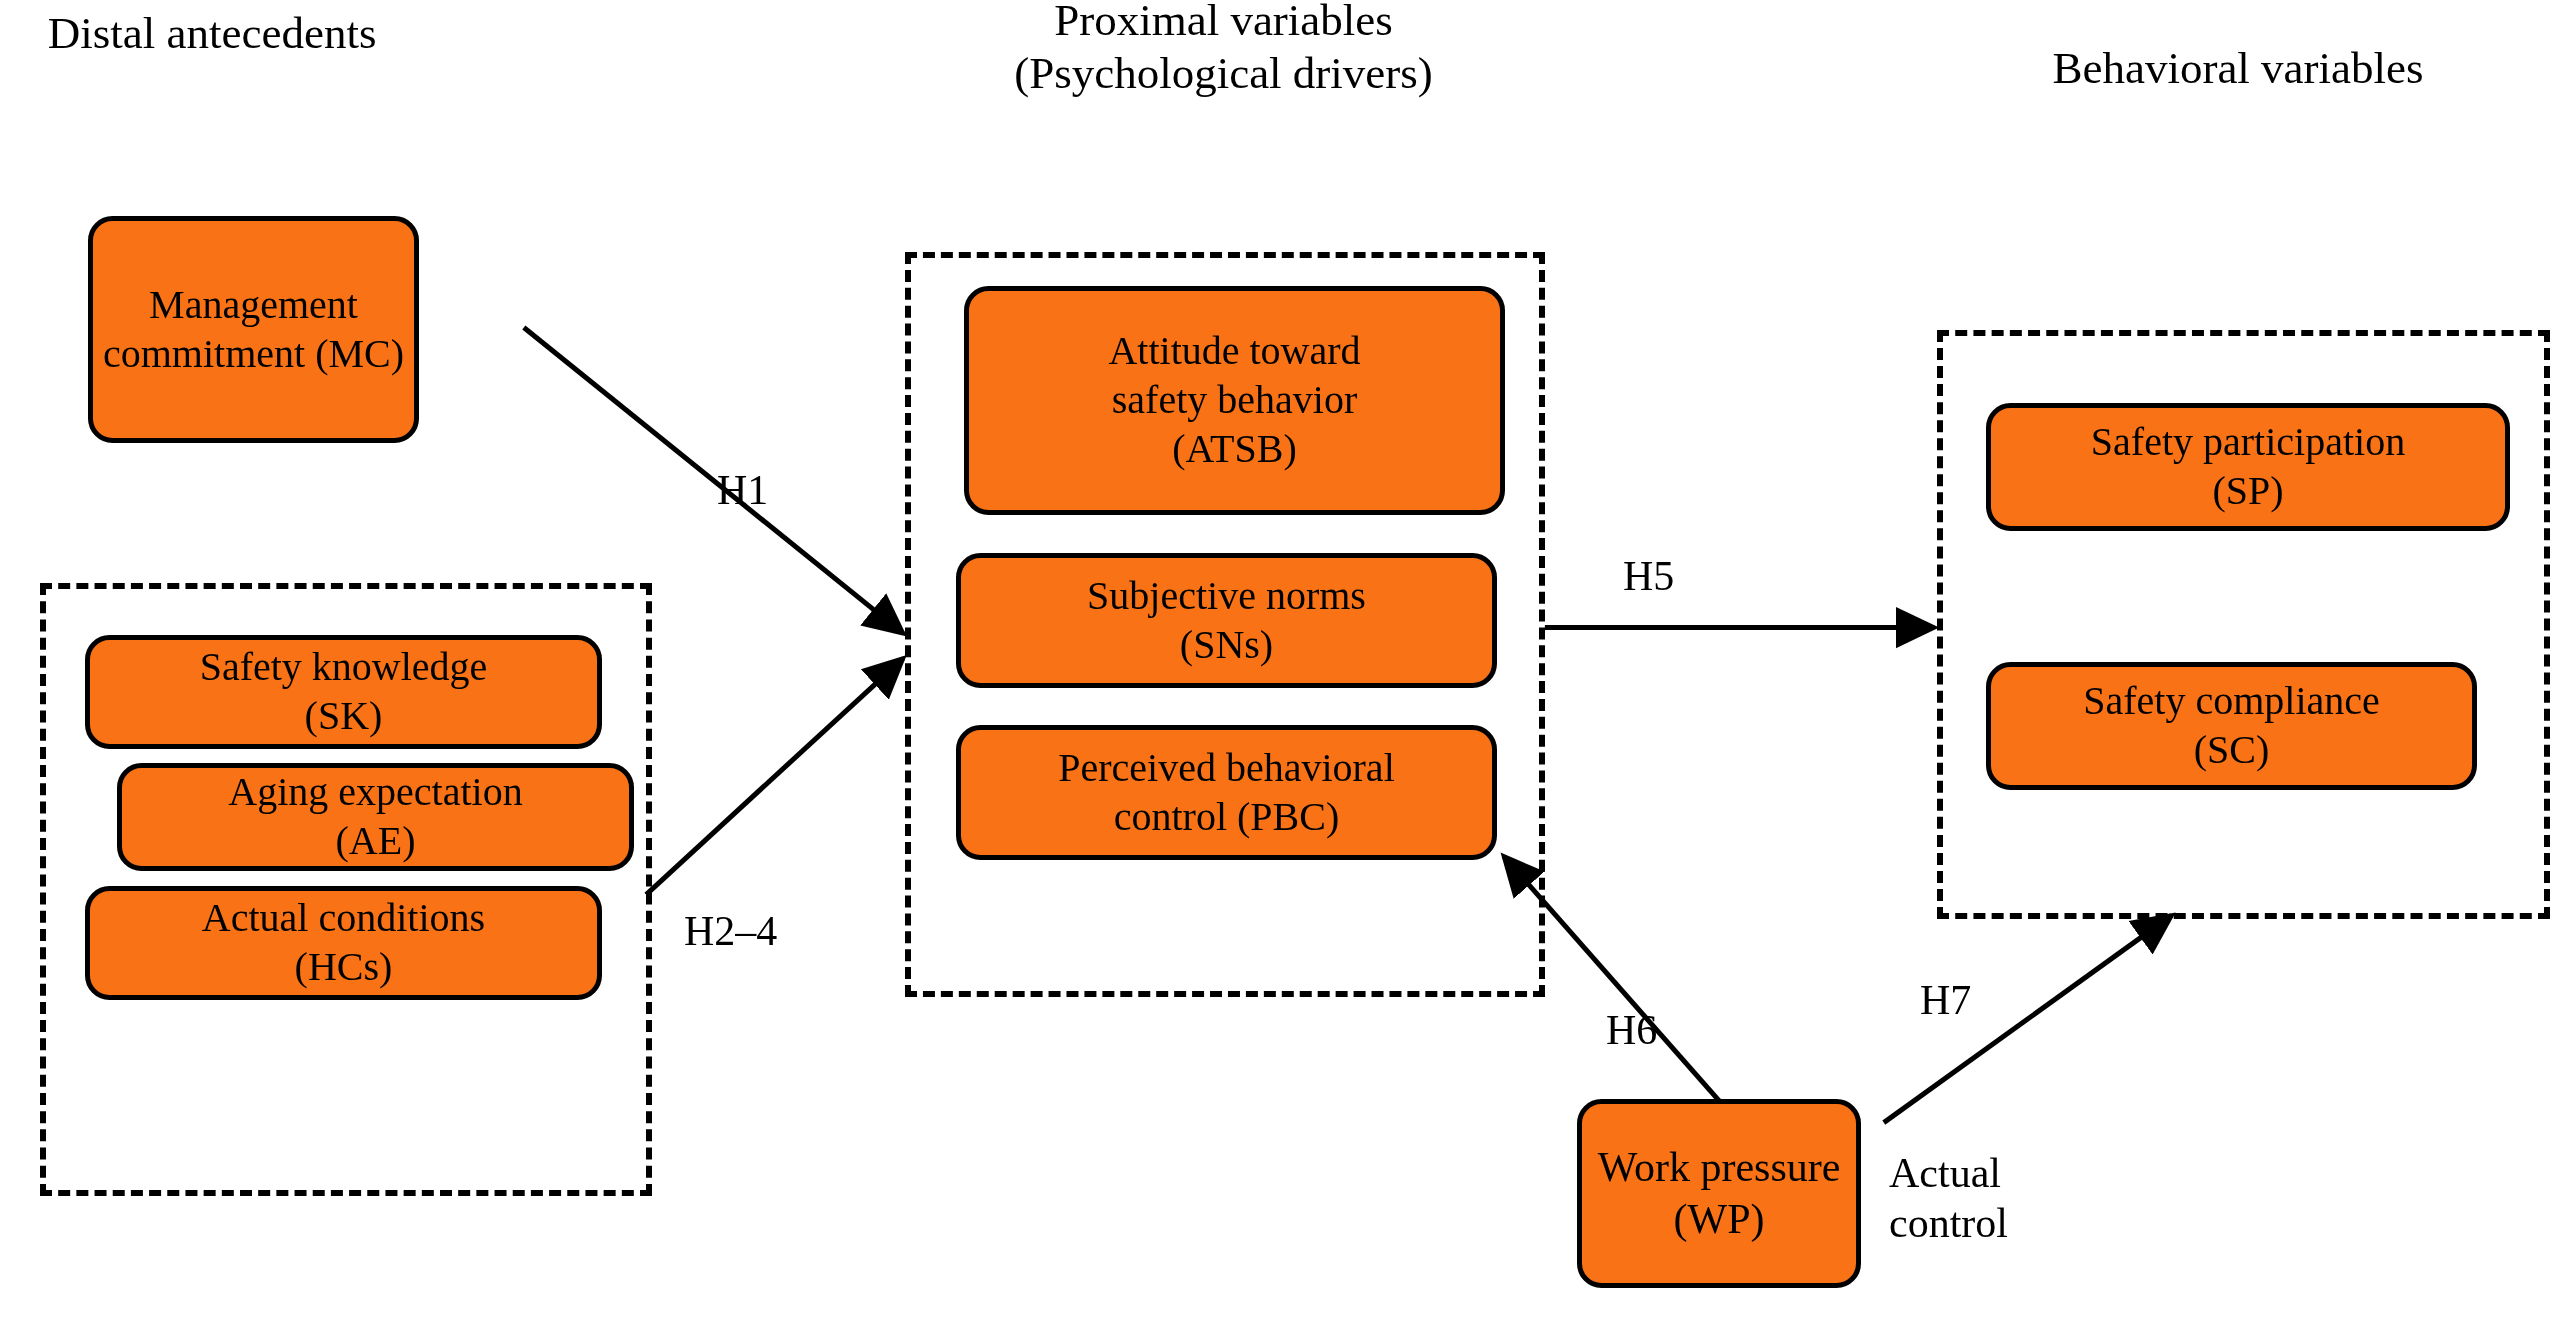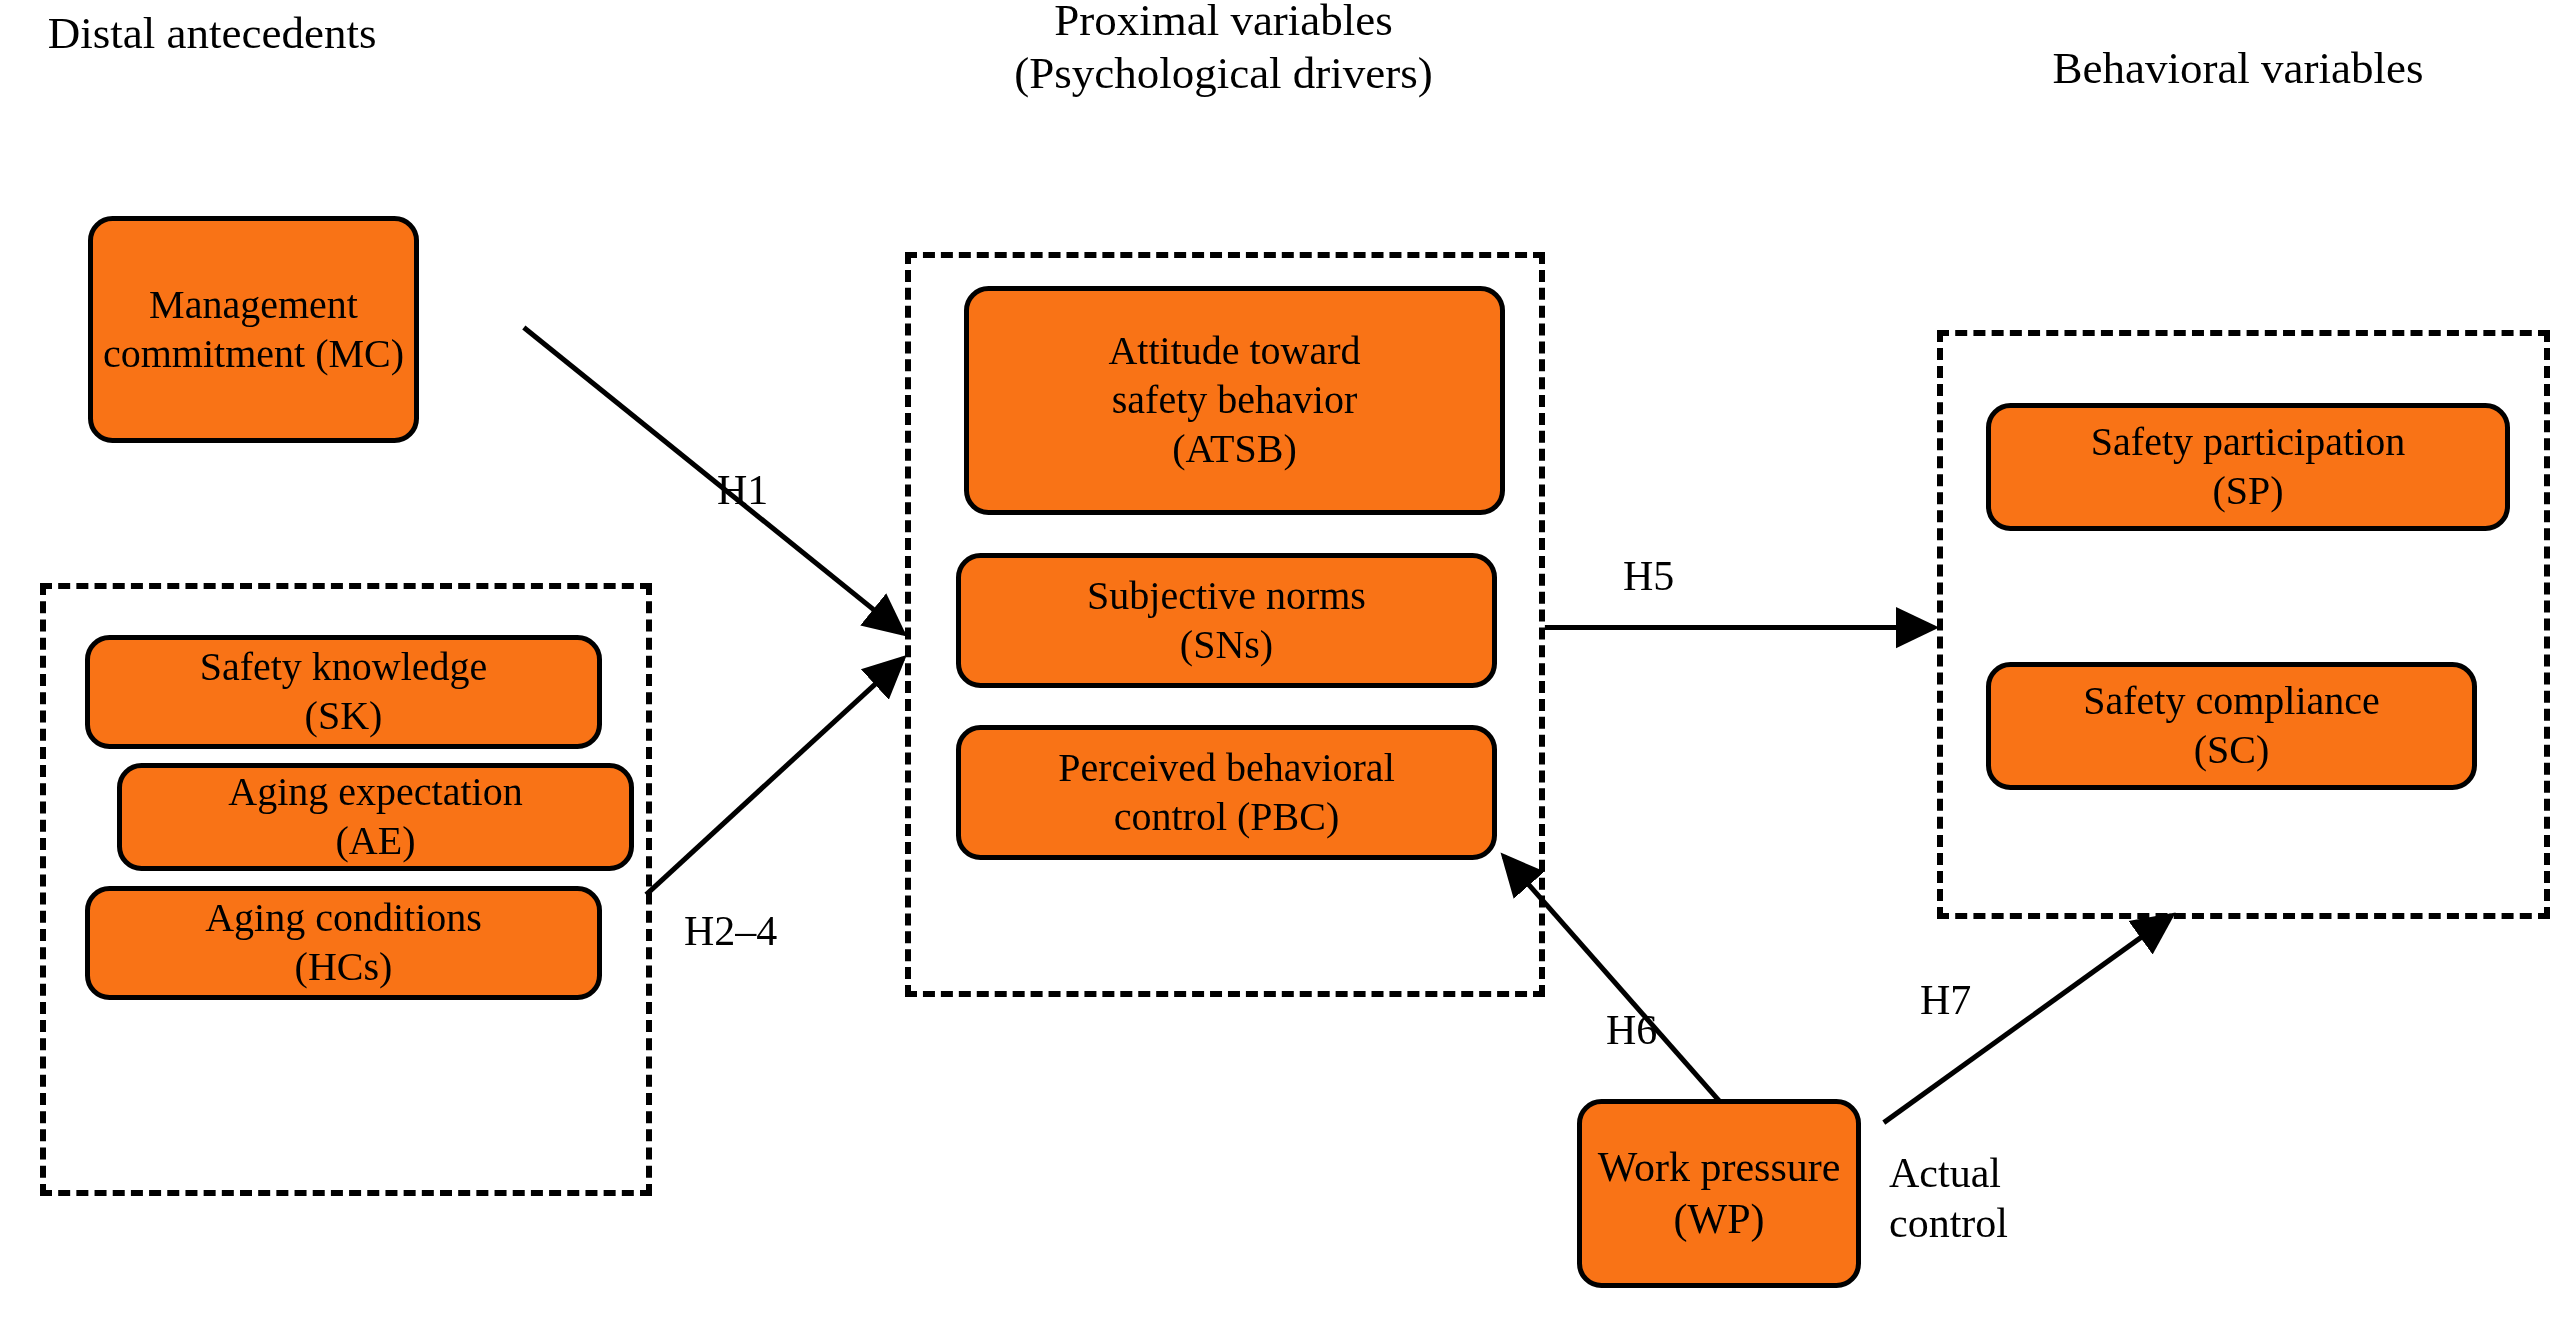--- a/index.html
+++ b/index.html
@@ -104,21 +104,21 @@
 commitment (MC)</div>
 
   <div class="group" style="left:40px; top:583px; width:612px; height:613px;"></div>
 
   <div class="node" style="left:85px; top:635px; width:517px; height:114px;">Safety knowledge
 (SK)</div>
 
   <div class="node" style="left:85px; top:763px; width:517px; height:108px;margin-left:32px;">Aging expectation
 (AE)</div>
 
-  <div class="node" style="left:85px; top:886px; width:517px; height:114px;">Aging conditions
+  <div class="node" style="left:85px; top:886px; width:517px; height:114px;">Actual conditions
 (HCs)</div>
 
   <div class="group" style="left:905px; top:252px; width:640px; height:745px;"></div>
 
   <div class="node" style="left:964px; top:286px; width:541px; height:229px;">Attitude toward
 safety behavior
 (ATSB)</div>
 
   <div class="node" style="left:956px; top:553px; width:541px; height:135px;">Subjective norms
 (SNs)</div>

